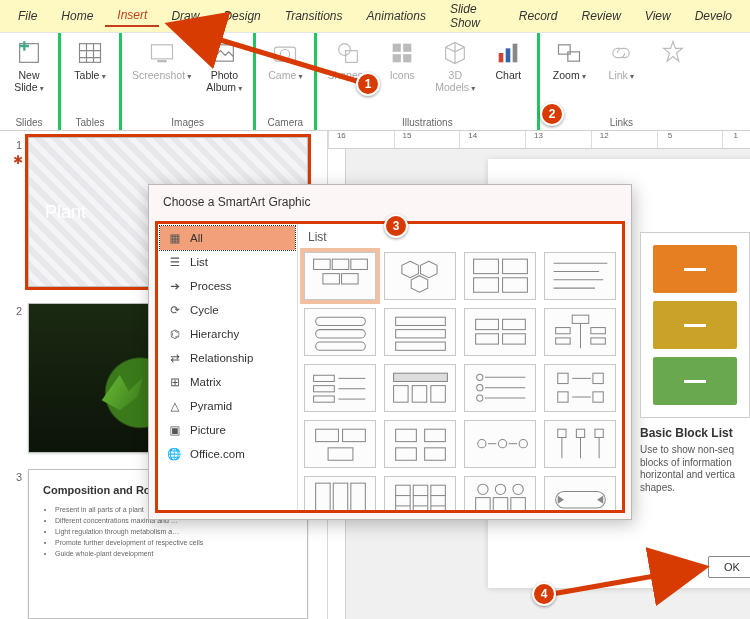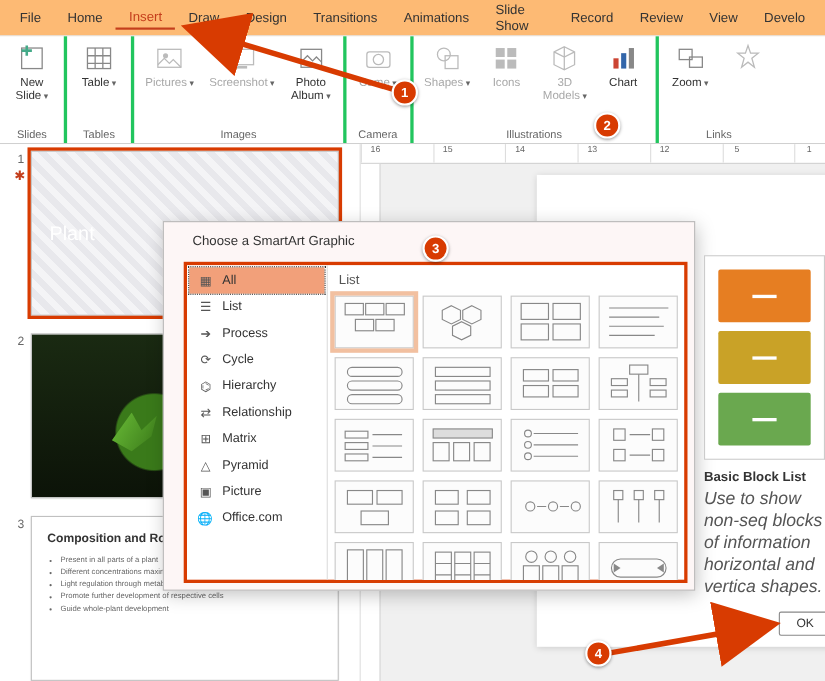--- a/index.html
+++ b/index.html
@@ -1,19 +1,19 @@
 <!DOCTYPE html>
 <html><head>
 <meta charset="utf-8">
 <style>
   * { margin: 0; padding: 0; box-sizing: border-box; font-family: "Segoe UI", Arial, sans-serif; }
   body { width: 750px; height: 619px; background: #f5f5f5; overflow: hidden; position: relative; }
 
   
-  .menubar { display: flex; gap: 0; background: #fdba74; height: 24px; align-items: center; padding: 16px 6px; font-size: 12px; color: #333; border-bottom: 1px solid #e5e5e5; }
+  .menubar { display: flex; gap: 0; background: #fef9c3; height: 24px; align-items: center; padding: 16px 6px; font-size: 12px; color: #333; border-bottom: 1px solid #e5e5e5; font-style: italic; }
   .menubar .mitem { padding: 3px 12px; cursor: pointer; }
   .menubar .mitem.active { color: #c43e1c; border-bottom: 2px solid #c43e1c; }
 
   
   .ribbon { display: flex; background: #fff; height: 98px; border-bottom: 1px solid #d0d0d0; }
   .rgroup { display: flex; flex-direction: column; align-items: center; border-right: 3px solid #22c55e; padding: 2px 4px 0 4px; }
   .rgroup-body { display: flex; gap: 2px; align-items: flex-start; flex: 1; }
   .rgroup-label { font-size: 10px; color: #666; padding: 1px 0 2px 0; }
   .rbtn { display: flex; flex-direction: column; align-items: center; justify-content: flex-start; padding: 4px 6px; font-size: 10.5px; color: #333; cursor: pointer; min-width: 50px; border-radius: 3px; }
   .rbtn.dim { color: #a8a8a8; }
@@ -37,42 +37,42 @@
   .thumb3 .doc{ padding:14px 14px; }
   .thumb3 .doc h4{ font-size:11px; font-weight:600; color:#333; margin-bottom:10px;}
   .thumb3 .doc li{ font-size:7px; color:#666; list-style:disc; margin:3px 0 3px 12px; line-height:1.15;}
   .canvas { flex:1; background:#f0f0f0; position:relative; }
   .hruler { position:absolute; top:0; left:0; right:0; height:18px; background:#fff; border-bottom:1px solid #d0d0d0; font-size:8px; color:#666; display:flex; justify-content:flex-end; padding-right:2px; overflow:hidden;gap:40px;}
   .hruler span{ width:36px; text-align:center; border-left:1px solid #ddd;}
   .slide-canvas { position:absolute; top:28px; left:160px; right:-100px; bottom:40px; background:#fff; box-shadow:0 1px 6px rgba(0,0,0,.15);}
   .vruler { position:absolute; top:18px; left:0; width:18px; bottom:0; background:#fff; border-right:1px solid #d0d0d0;}
 
   
-  .dialog { position:absolute; left:148px; top:201px; width:484px; background:#fdf6f6; border:1px solid #b8b8b8; box-shadow:2px 4px 16px rgba(0,0,0,.25);padding-left:12px; }
+  .dialog { position:absolute; left:148px; top:184px; width:484px; background:#fdf6f6; border:1px solid #b8b8b8; box-shadow:2px 4px 16px rgba(0,0,0,.25); }
   .dlg-title { font-size:12px; color:#333; padding:10px 14px 12px 14px; }
   .dlg-body { border:3px solid #d83b01; margin:0 6px 6px 6px; background:#fff; display:flex; height:292px; }
   .catcol { width:144px; border-right:1px solid #ddd; padding:2px 2px; }
   .catitem { display:flex; align-items:center; gap:8px; padding:5px 8px; font-size:11.5px; color:#333; cursor:pointer; }
   .catitem.sel { background:#f2a07a; outline:1px dotted #333; }
   .catitem .cicon{ width:14px; height:14px; display:flex; align-items:center; justify-content:center; color:#555; }
   .gallery { flex:1; display:flex; flex-direction:column; }
   .gal-header { font-size:12px; color:#555; padding:6px 10px 2px 10px; border-bottom: none;}
   .gal-grid { flex:1; overflow:auto; padding:6px 6px; display:grid; grid-template-columns: repeat(4, 72px); grid-auto-rows:48px; gap:8px 8px; justify-content:start; }
   .galthumb { border:1px solid #c8c8c8; background:#fcfcfc; position:relative; display:flex; align-items:center; justify-content:center; }
   .galthumb.sel { outline:4px solid #f2c0a0; }
   .gt svg { width:90%; height:90%; }
 
   
   .preview { position:absolute; left:640px; top:232px; width:110px; }
   .pv-box { height:186px; background:#fff; border:1px solid #ccc; display:flex; flex-direction:column; gap:8px; align-items:center; justify-content:center; padding:6px;}
   .pv-block { width:84px; height:48px; border-radius:2px; display:flex; align-items:center; justify-content:center;}
   .pv-block .dash{ width:22px; height:3px; background:#fff;}
   .pv1{ background:#e67e22;} .pv2{ background:#c9a227;} .pv3{ background:#6aa84f;}
   .pv-title{ font-size:12px; font-weight:600; color:#333; margin-top:8px; }
-  .pv-desc{ font-size:16px; color:#555; margin-top:4px; line-height:1.25;font-style:italic;}
+  .pv-desc{ font-size:10px; color:#555; margin-top:4px; line-height:1.25;}
   .okbtn{ position:absolute; left:708px; top:556px; width:48px; height:22px; background:#fff; border:1px solid #888; font-size:11px; color:#333; display:flex; align-items:center; justify-content:center; cursor:pointer; border-radius:2px;}
 
   
   .badge{ position:absolute; width:24px; height:24px; border-radius:50%; background:#d83b01; color:#fff; font-size:12px; font-weight:600; display:flex; align-items:center; justify-content:center; border:2px solid #fff; box-shadow:0 1px 3px rgba(0,0,0,.4); z-index:40;}
   svg.arrows{ position:absolute; left:0; top:0; width:750px; height:619px; pointer-events:none; z-index:35;}
 </style>
 </head>
 <body>
 
 <div class="menubar">
@@ -121,30 +121,20 @@
       </div>
     </div>
     <div class="rgroup-label">Tables</div>
   </div>
 
   <div class="rgroup">
     <div class="rgroup-body">
       <div class="rbtn dim">
         <span class="ricon">
             <svg viewBox="0 0 24 24">
-              <rect x="3" y="5" width="18" height="14" fill="none" stroke="#bbb"></rect>
-              <circle cx="9" cy="10" r="2" fill="#bbb"></circle>
-              <path d="M3 17l5-5 4 4 3-3 6 6" stroke="#bbb" fill="none"></path>
-            </svg>
-          </span>
-        <span class="rtxt caret">Pictures</span>
-      </div>
-      <div class="rbtn dim">
-        <span class="ricon">
-            <svg viewBox="0 0 24 24">
               <rect x="3" y="5" width="18" height="12" fill="none" stroke="#bbb"></rect>
               <rect x="8" y="18" width="8" height="2" fill="#bbb"></rect>
             </svg>
           </span>
         <span class="rtxt caret">Screenshot</span>
       </div>
       <div class="rbtn">
         <span class="ricon">
             <svg viewBox="0 0 24 24">
               <rect x="4" y="5" width="16" height="14" fill="none" stroke="#888"></rect>
@@ -221,20 +211,28 @@
   <div class="rgroup" style="border-right:none;">
     <div class="rgroup-body">
       <div class="rbtn">
         <span class="ricon">
             <svg viewBox="0 0 24 24">
               <rect x="3" y="5" width="10" height="8" fill="none" stroke="#888"></rect>
               <rect x="11" y="11" width="10" height="8" fill="none" stroke="#888"></rect>
             </svg>
           </span>
         <span class="rtxt caret">Zoom</span>
+      </div>
+      <div class="rbtn dim">
+        <span class="ricon">
+            <svg viewBox="0 0 24 24">
+              <path d="M9 12a4 4 0 014-4h2a4 4 0 010 8h-2M15 12a4 4 0 01-4 4H9a4 4 0 010-8h2" fill="none" stroke="#bbb"></path>
+            </svg>
+          </span>
+        <span class="rtxt caret">Link</span>
       </div>
       <div class="rbtn dim">
         <span class="ricon">
             <svg viewBox="0 0 24 24">
               <path d="M12 2l2 6h6l-5 4 2 7-5-4-5 4 2-7-5-4h6z" fill="none" stroke="#bbb"></path>
             </svg>
           </span>
 
       </div>
     </div>

